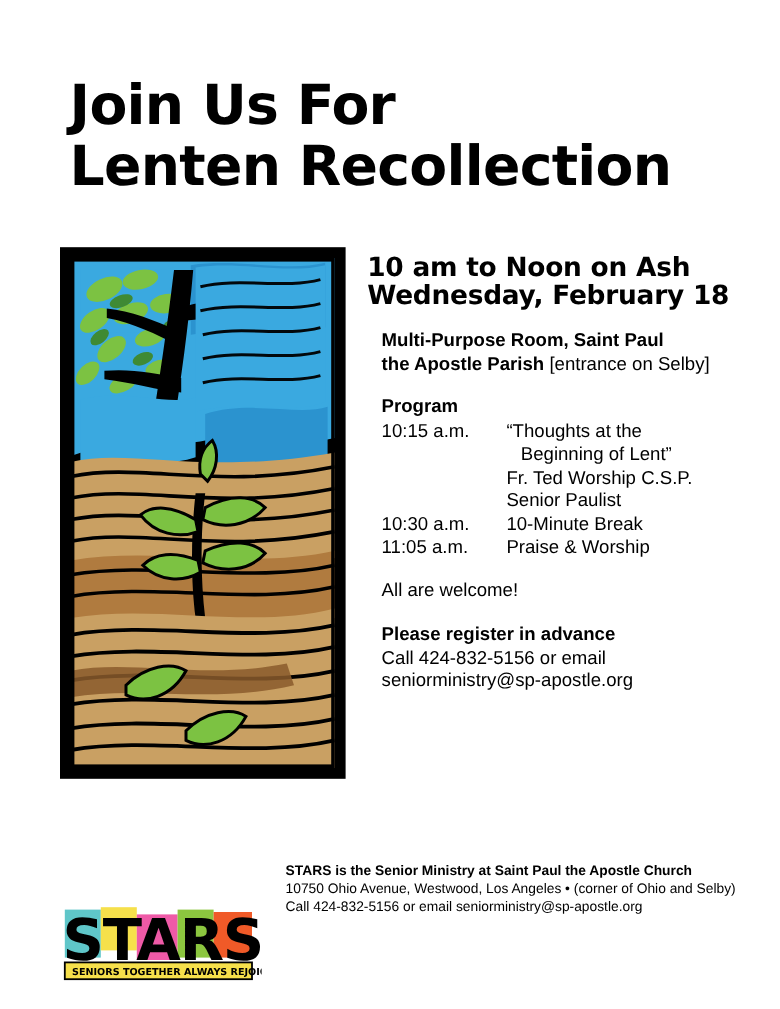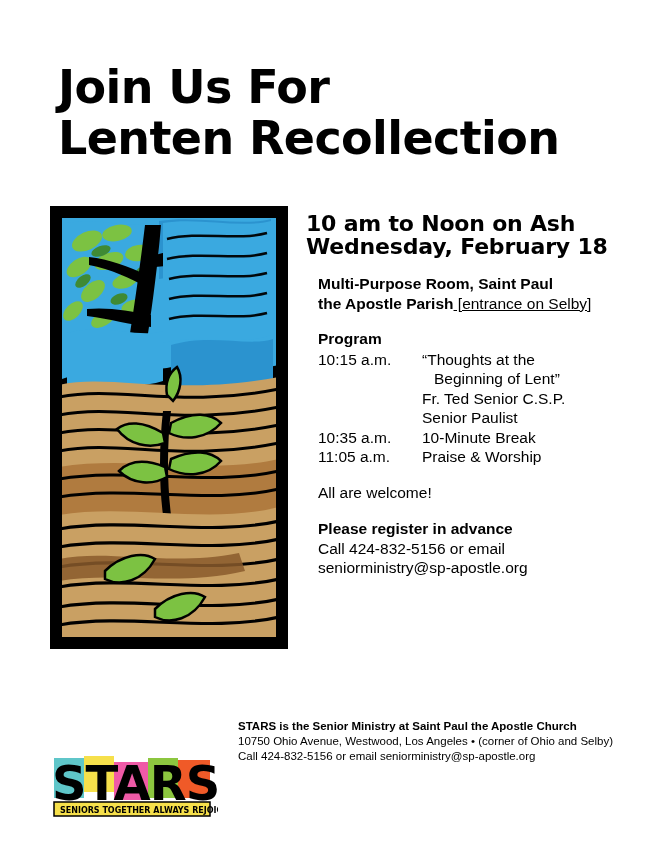--- a/index.html
+++ b/index.html
@@ -74,21 +74,21 @@
     margin-bottom: 16px;
   }
   .place {
     margin-left: 12px;
     font-family: "Liberation Sans", sans-serif;
     font-size: 15.5px;
     line-height: 19.5px;
     margin-bottom: 16px;
   }
   .place b { font-weight: bold; margin-top: 12px; }
-  .place .paren { font-weight: normal; text-decoration: underline; }
+  .place .paren { font-weight: normal; }
 
   .prog-wrap { margin-left: 12px; }
   .prog-title {
     font-weight: bold;
     font-size: 15.5px;
     line-height: 19px;
     margin-bottom: 2px;
   }
   table.program {
     border-collapse: collapse;
@@ -277,28 +277,28 @@
             <td class="desc">“Thoughts at the</td>
           </tr>
           <tr>
             <td class="time"></td>
             <td class="desc">
                 <span class="indent">Beginning of Lent”</span>
               </td>
           </tr>
           <tr>
             <td class="time"></td>
-            <td class="desc">Fr. Ted Senior C.S.P.</td>
+            <td class="desc">Fr. Ted Worship C.S.P.</td>
           </tr>
           <tr>
             <td class="time"></td>
             <td class="desc">Senior Paulist</td>
           </tr>
           <tr>
-            <td class="time">10:35 a.m.</td>
+            <td class="time">10:30 a.m.</td>
             <td class="desc">10-Minute Break</td>
           </tr>
           <tr>
             <td class="time">11:05 a.m.</td>
             <td class="desc">Praise &amp; Worship</td>
           </tr>
         </tbody>
       </table>
     </div>
 

